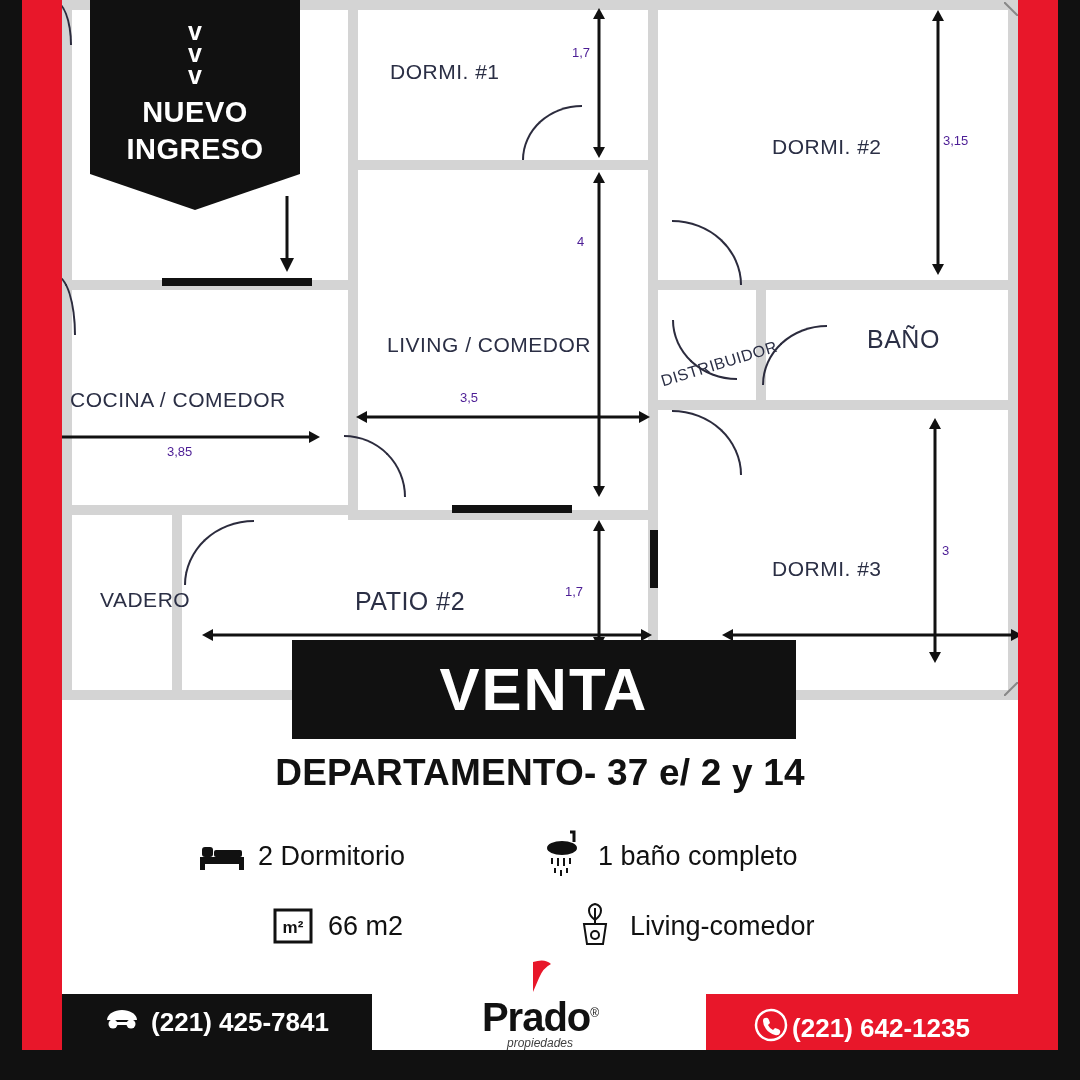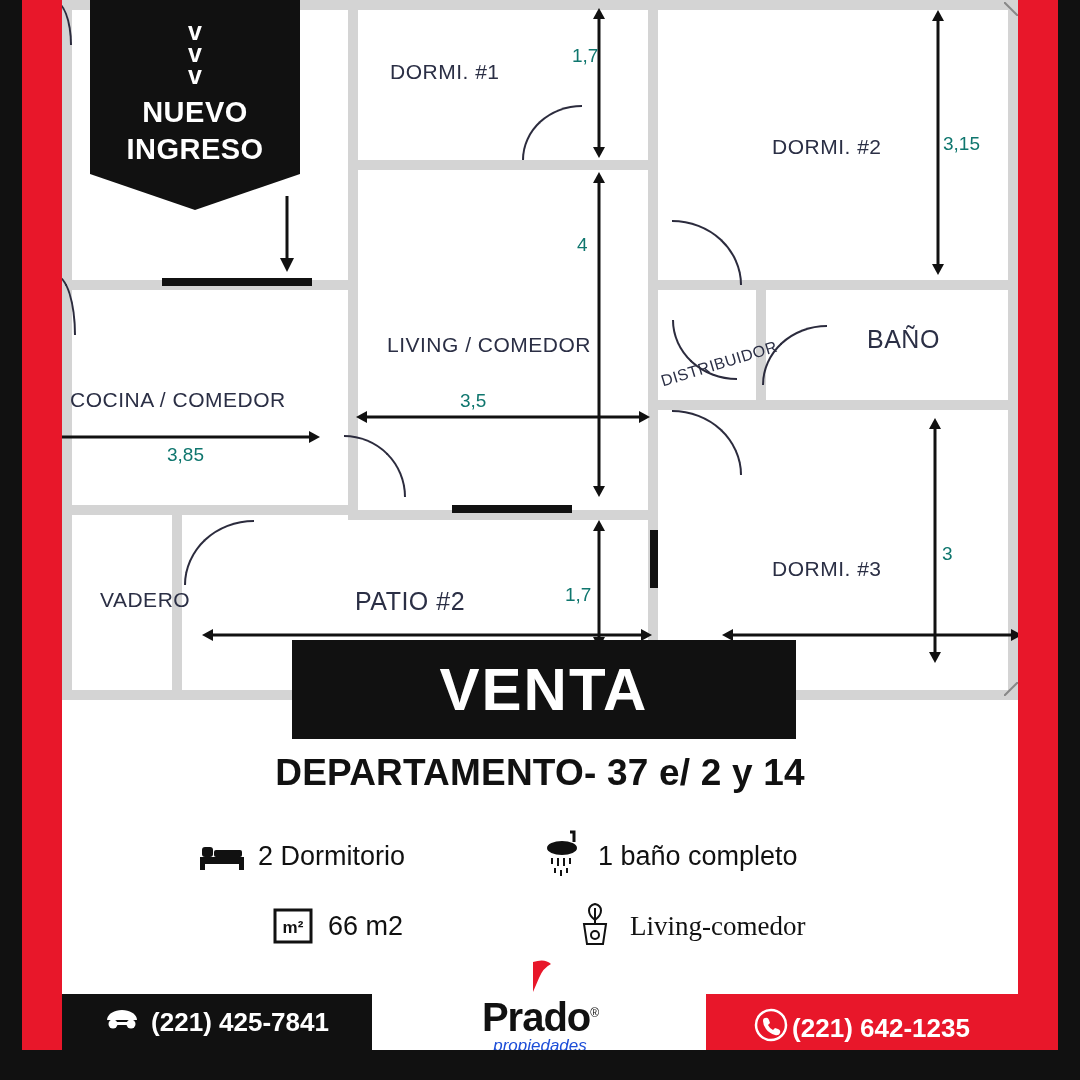--- a/index.html
+++ b/index.html
@@ -30,21 +30,21 @@
     border:3px solid #c9c9c9;box-sizing:border-box;
   }
   
   .wall{position:absolute;background:#d4d4d4;}
   .wallthin{position:absolute;background:#111;}
   .rlabel{
     position:absolute;color:#2b2f45;font-size:21px;letter-spacing:.5px;
     white-space:nowrap;font-family:"Liberation Sans", sans-serif;
   }
   .rlabel.big{font-size:25px;}
-  .dimtxt{position:absolute;color:#0f766e;font-size:19px;white-space:nowrap;}
+  .dimtxt{position:absolute;color:#4c1d95;font-size:13px;white-space:nowrap;}
   
   .swing{position:absolute;border:2px solid #2b2b3d;box-sizing:border-box;background:transparent;}
   .swing.bl{border-top:none;border-right:none;border-bottom-left-radius:100%;}
   .swing.tr{border-bottom:none;border-left:none;border-top-right-radius:100%;}
   .swing.tl{border-bottom:none;border-right:none;border-top-left-radius:100%;}
   .arrow{position:absolute;}
   .arrow svg{display:block;}
 
   
   .banner{
@@ -77,21 +77,21 @@
   }
   .phone-left span{color:#fff;font-size:26px;font-weight:bold;}
   .phone-right{
     position:absolute;left:706px;top:994px;width:312px;height:68px;background:#e8172a;
     display:flex;align-items:center;justify-content:center;gap:4px;
   }
   .phone-right span{color:#fff;font-size:26px;font-weight:bold;}
   .brand{position:absolute;left:440px;top:958px;width:200px;text-align:center;}
   .brand .bmark{font-size:34px;color:#e8172a;line-height:26px;font-weight:bold;}
   .brand .bname{font-size:40px;font-weight:bold;color:#111;letter-spacing:-1px;}
-  .brand .bsub{font-size:17px;color:#1d4ed8;font-style:italic;margin-top:-4px;}
+  .brand .bsub{font-size:12px;color:#404040;font-style:italic;margin-top:-4px;}
   .brand .reg{font-size:12px;vertical-align:super;font-weight:normal;}
   .bottom-black{position:absolute;left:0;top:1050px;width:1080px;height:30px;background:#111;}
   .corner{position:absolute;width:14px;height:14px;}
 </style>
 </head>
 <body>
 
 <div id="root">
 
   <div class="side-bar left">
@@ -292,21 +292,21 @@
   <div class="feat" style="left:270px;top:906px;">
     <span class="ic">
       <svg width="44" height="40" viewBox="0 0 44 40">
         <path d="M4 4 h36 v32 h-36 z" fill="none" stroke="#111" stroke-width="3"></path>
         <text x="22" y="27" font-size="17" font-family="Liberation Sans, sans-serif" font-weight="bold" text-anchor="middle" fill="#111">m²</text>
       </svg>
     </span>
     <span>66 m2</span>
   </div>
 
-  <div class="feat" style="left:572px;top:906px;font-family:Liberation Serif, serif;">
+  <div class="feat" style="left:572px;top:906px;">
     <span class="ic">
       <svg width="40" height="48" viewBox="0 0 40 48">
         <path d="M20 18 C12 12 12 4 20 2 C28 4 28 12 20 18 Z" fill="none" stroke="#111" stroke-width="2"></path>
         <line x1="20" y1="6" x2="20" y2="22" stroke="#111" stroke-width="2"></line>
         <path d="M9 22 h22 l-3 20 h-16 z" fill="none" stroke="#111" stroke-width="2"></path>
         <circle cx="20" cy="33" r="4" fill="none" stroke="#111" stroke-width="2"></circle>
       </svg>
     </span>
     <span>Living-comedor</span>
   </div>

